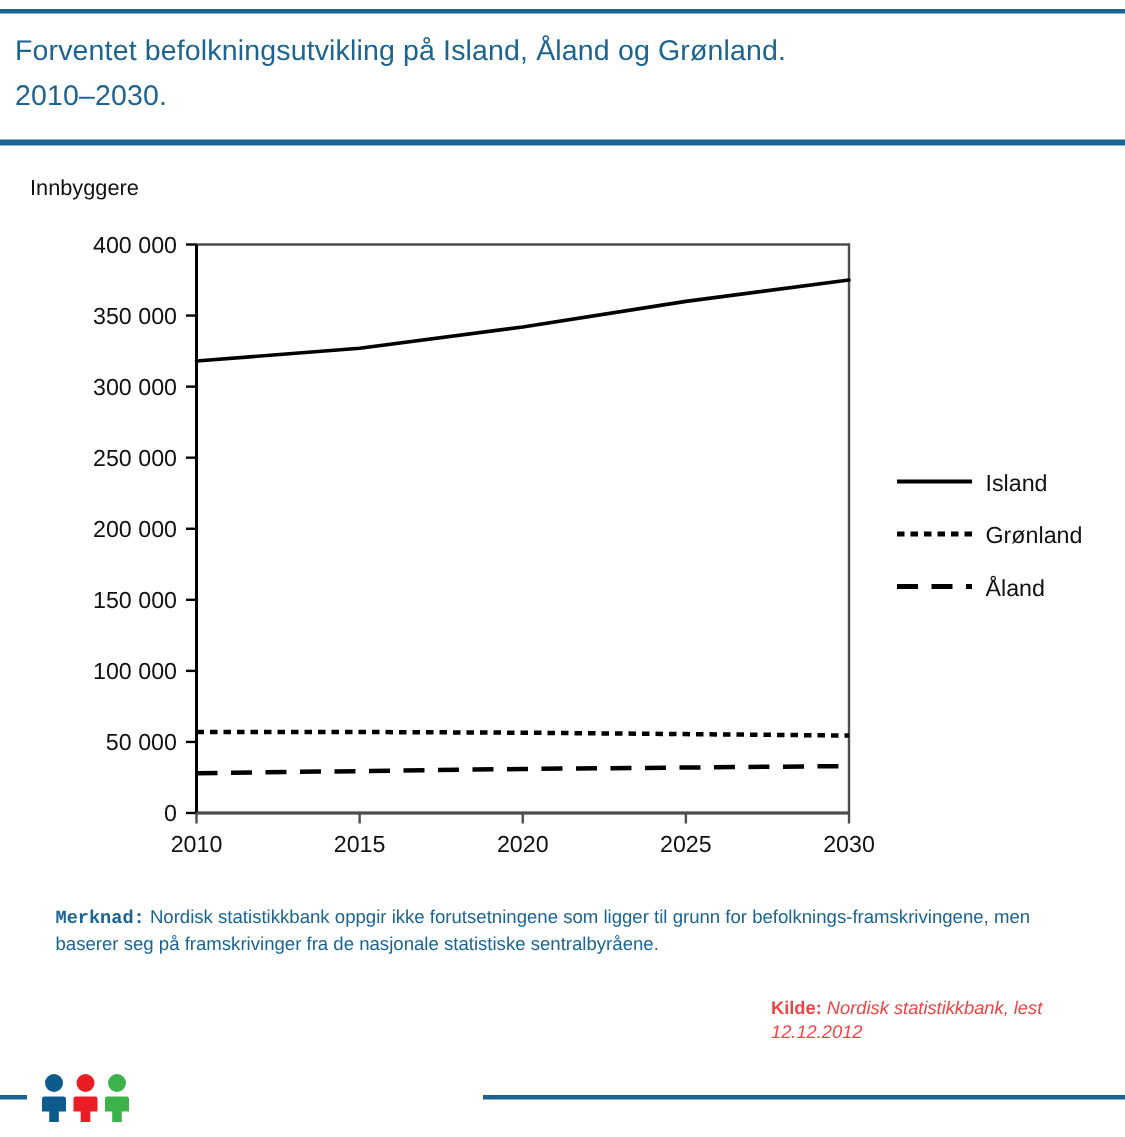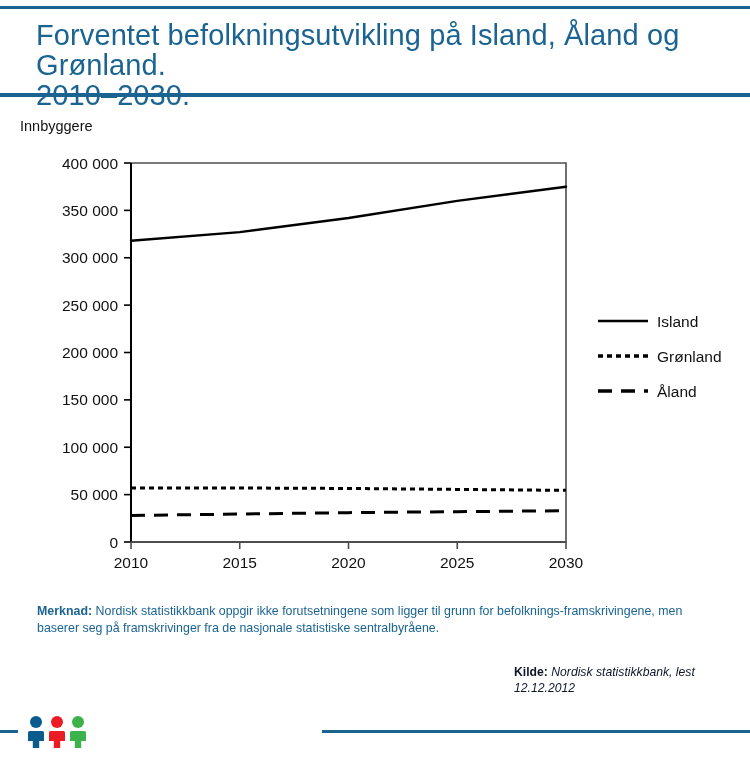--- a/index.html
+++ b/index.html
@@ -34,24 +34,24 @@
   .header-rule-bottom {
     position: absolute;
     left: 0;
     top: 93px;
     width: 750px;
     height: 4px;
     background: #1b6492;
   }
   .title {
     position: absolute;
-    left: 36px;
+    left: 10px;
     top: 20px;
     width: 706px;
-    font-size: 29px;
+    font-size: 19px;
     line-height: 30px;
     color: #1b6492;
     font-weight: normal;
     letter-spacing: 0.1px;
   }
 
   
   .axis-caption {
     position: absolute;
     left: 20px;
@@ -83,30 +83,30 @@
   
   .note {
     position: absolute;
     left: 37px;
     top: 603px;
     width: 660px;
     font-size: 12.4px;
     line-height: 17px;
     color: #1b6492;
   }
-  .note b { font-weight: bold; }
+  .note b { font-weight: bold; font-family: Liberation Mono, monospace; }
 
   .source {
     position: absolute;
     left: 514px;
     top: 664px;
     width: 230px;
     font-size: 12.2px;
     line-height: 16px;
-    color: #0f172a;
+    color: #ef4444;
     font-style: italic;
   }
   .source b {
     font-style: normal;
     font-weight: bold;
   }
 
   
   .footer {
     position: absolute;

